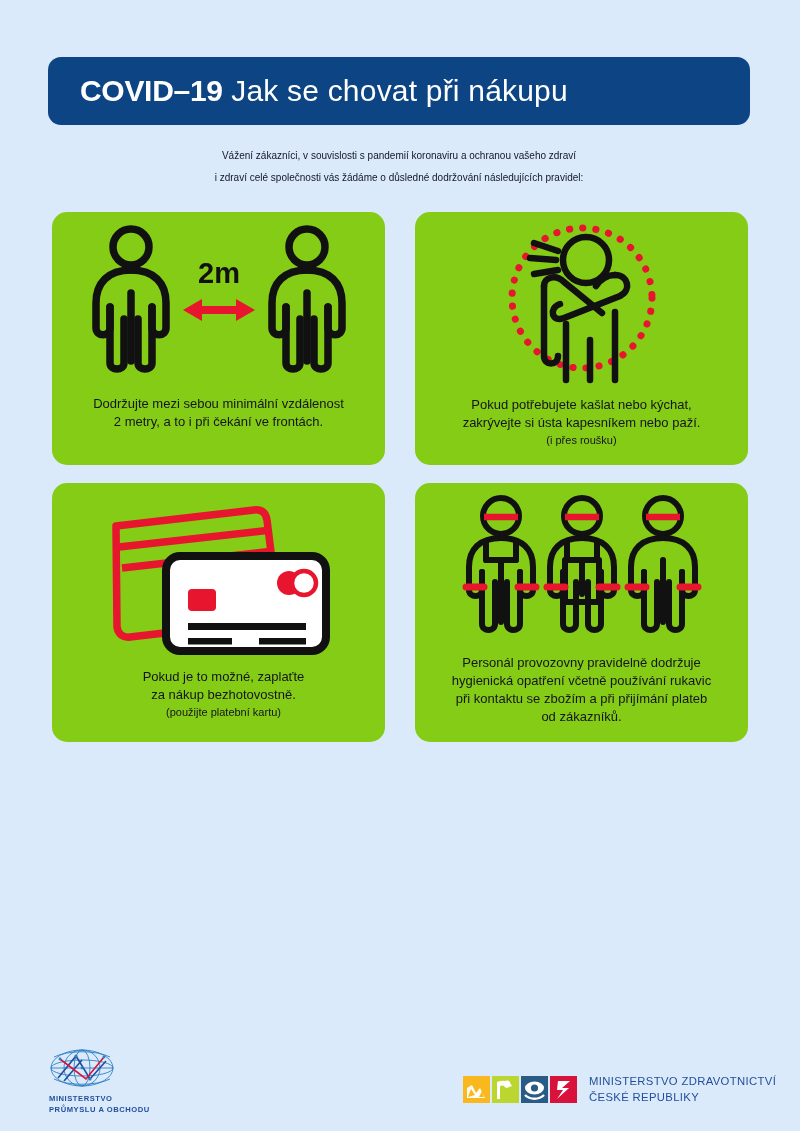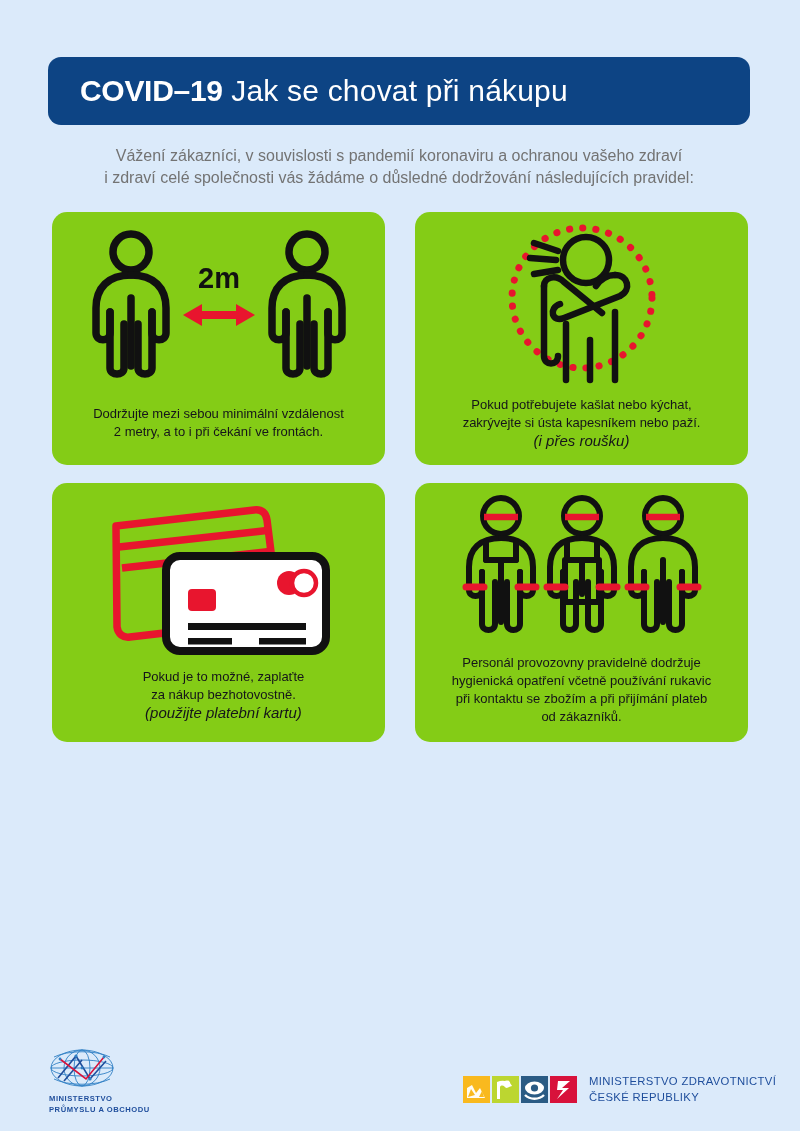--- a/index.html
+++ b/index.html
@@ -45,23 +45,23 @@
     font-weight: normal;
   }
 
   
   .intro {
     position: absolute;
     left: 48px;
     top: 145px;
     width: 702px;
     text-align: center;
-    font-size: 16px;
+    font-size: 10px;
     line-height: 22px;
-    color: #737373;
+    color: #0f172a;
   }
   .intro div { white-space: nowrap; }
 
   
   .cards {
     position: absolute;
     left: 52px;
     top: 212px;
     width: 696px;
     display: grid;
@@ -91,27 +91,26 @@
     width: 100%;
     text-align: center;
     font-size: 13px;
     line-height: 18px;
     color: #15151a;
     padding: 0 14px 0 14px;
     box-sizing: border-box;
   }
   .card-caption .line { white-space: nowrap; }
   .card-note {
-    font-size: 15px;
+    font-size: 11px;
     line-height: 15px;
     color: #15151a;
     margin-top: 1px;
-    font-style: italic;
-  }
-  .pad-b-1 { padding-bottom: 24px; }
+  }
+  .pad-b-1 { padding-bottom: 34px; }
   .pad-b-2 { padding-bottom: 17px; }
   .pad-b-3 { padding-bottom: 22px; padding-left: 24px; }
   .pad-b-4 { padding-bottom: 16px; }
 
   
   .footer-mpo {
     position: absolute;
     left: 46px;
     top: 1048px;
     width: 180px;

